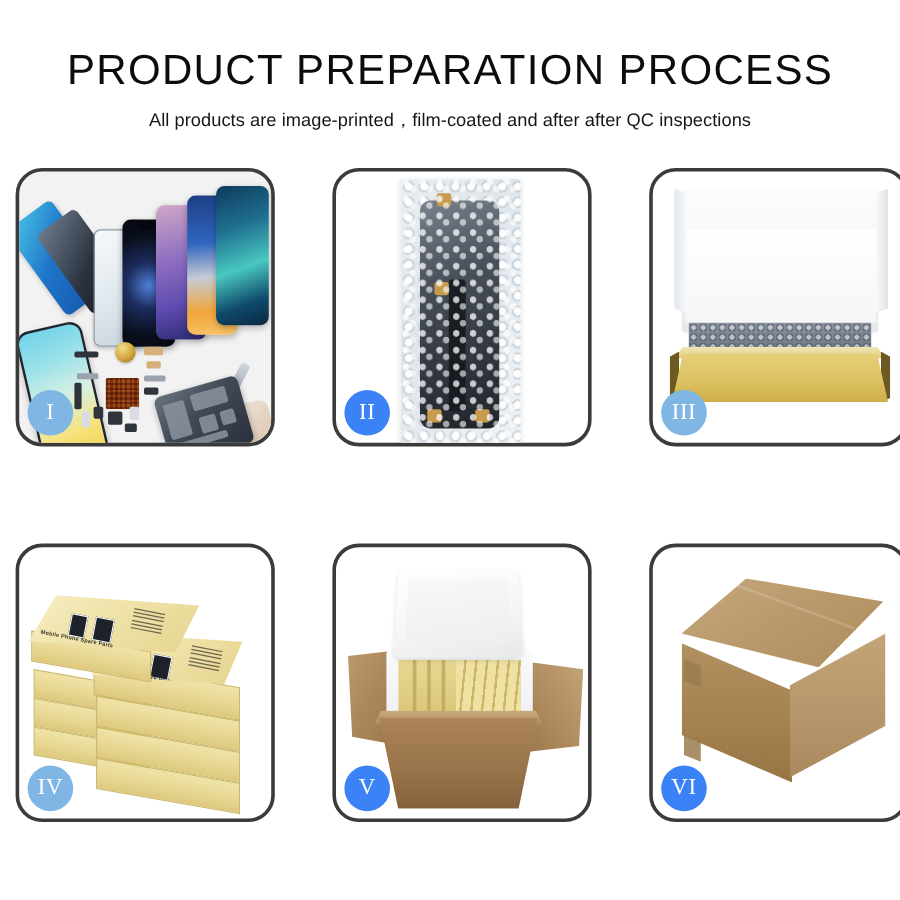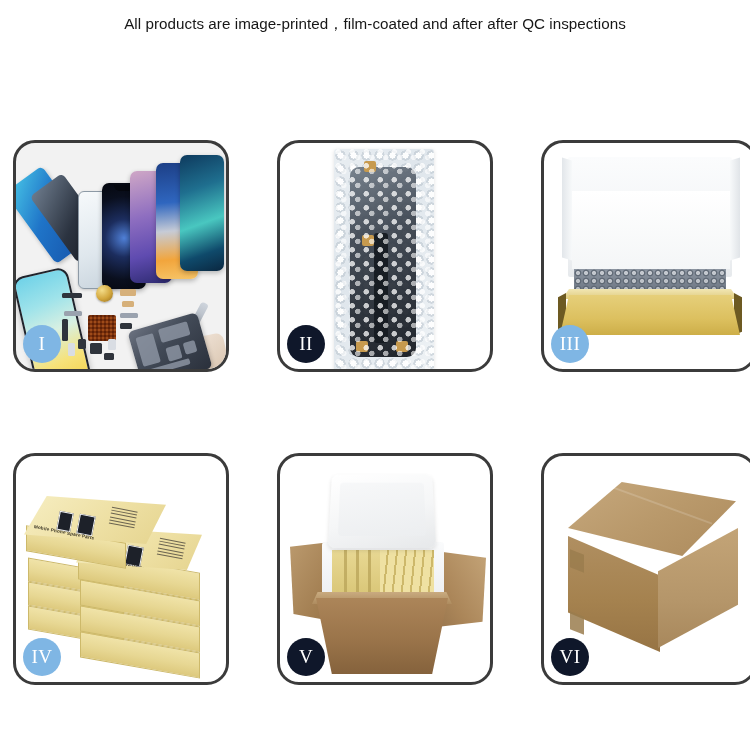--- a/index.html
+++ b/index.html
@@ -67,21 +67,21 @@
 
   .panel-art { position: absolute; inset: 0; overflow: hidden; }
 
   .badge {
     position: absolute;
     left: 7px;
     bottom: 6px;
     width: 38px;
     height: 38px;
     border-radius: 50%;
-    background: #0f172a;
+    background: #3b82f6;
     color: #ffffff;
     font-family: "Liberation Serif", serif;
     font-size: 19px;
     display: flex;
     align-items: center;
     justify-content: center;
     letter-spacing: 0.5px;
     z-index: 30;
   }
   .badge.pale { background: #7fb6e4; }
@@ -355,20 +355,21 @@
   .c6-tape {
     position: absolute; background: #9a7c4e; opacity: .85;
   }
 </style>
 </head>
 <body>
 
 <div id="page">
 
   <div class="header">
+    <div class="title">PRODUCT PREPARATION PROCESS</div>
     <div class="subtitle">All products are image-printed，film-coated and after after QC inspections</div>
   </div>
 
   <div class="grid">
 
     <div class="panel r0 c0 p1">
       <div class="panel-art">
         <div class="ph ph-fan1"></div>
         <div class="ph ph-fan1b"></div>
         <div class="ph ph-glass"></div>

